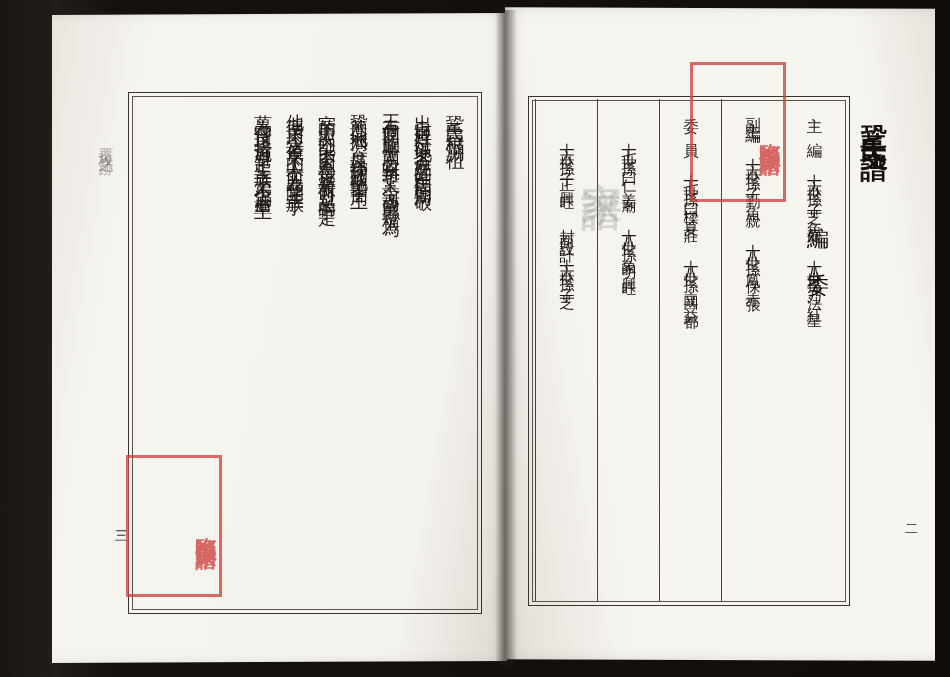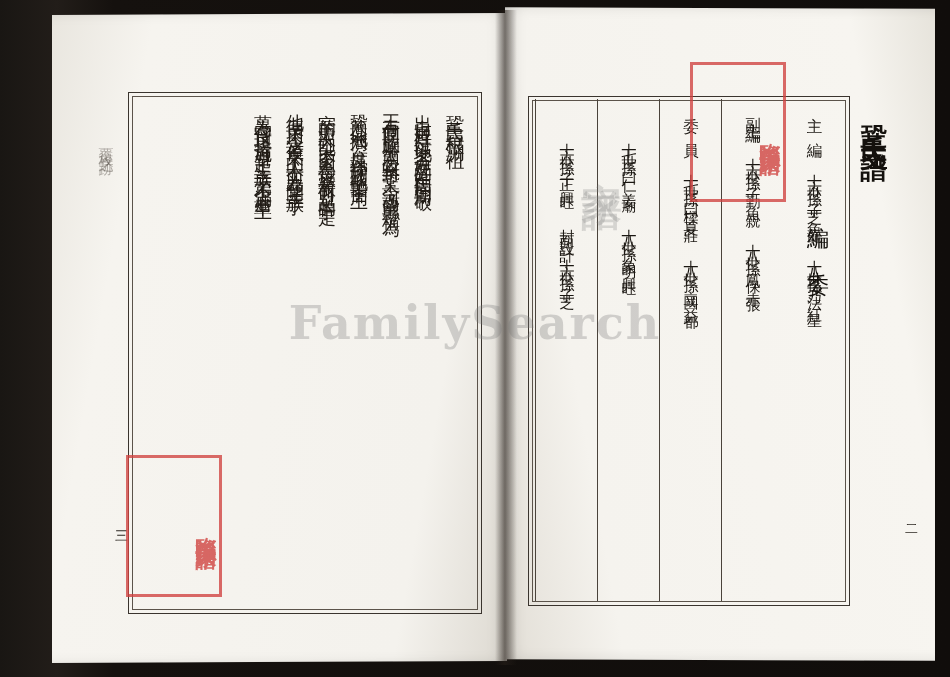--- a/index.html
+++ b/index.html
@@ -361,14 +361,13 @@
   </div>
 
   <div class="book-title">鞏氏支譜</div>
   <div class="section-label">編　委</div>
   <div class="pagenum pagenum-right">二</div>
 
   <div class="seal seal-tr">臨淄孫氏家譜</div>
   <div class="seal seal-bl">臨淄孫氏家譜</div>
 
   <div class="watermark-cjk">家譜</div>
-  <div class="watermark">FamilySearch</div>
 </div>
 
 </body></html>

